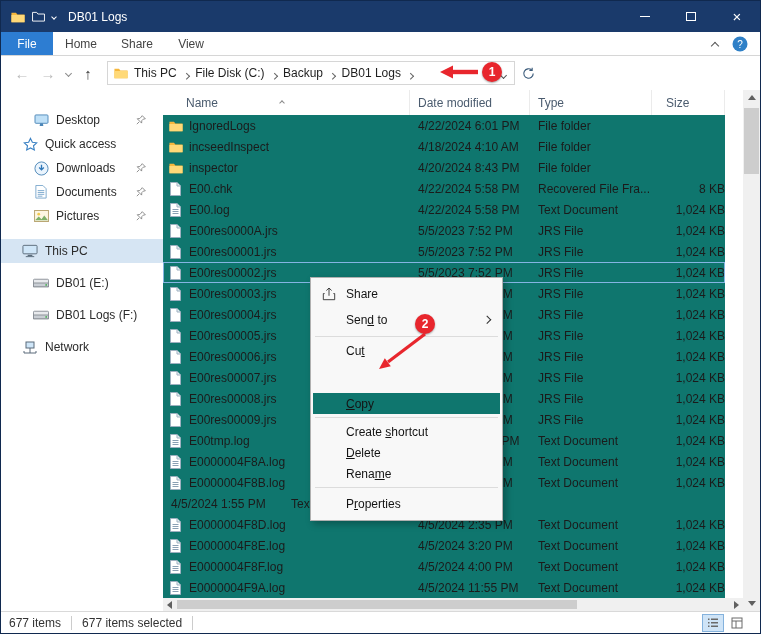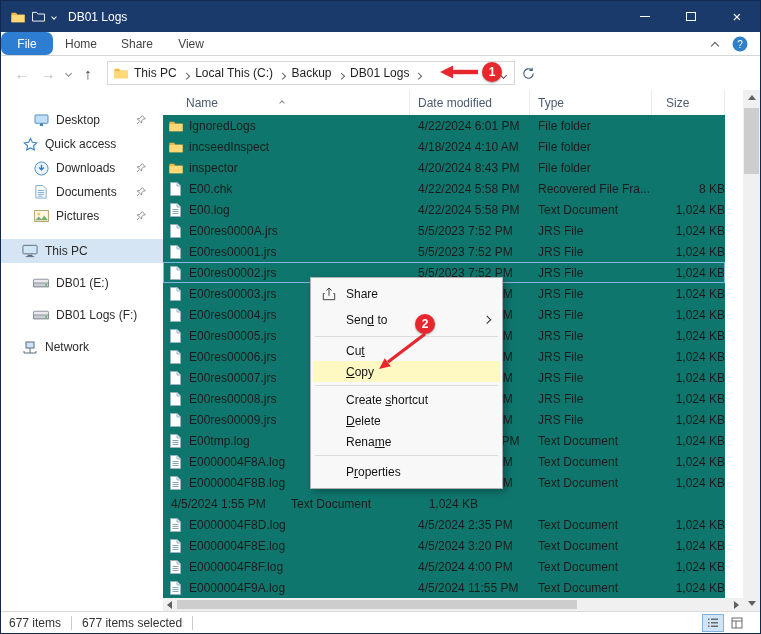--- a/index.html
+++ b/index.html
@@ -16,21 +16,21 @@
   .titlebar .qat{display:flex;align-items:center;gap:7px;}
   .titlebar .chev{border-color:#fff;width:4px;height:4px;}
   .wtitle{font-size:12px;margin-left:12px;}
   .caption{margin-left:auto;display:flex;height:31px;}
   .capbtn{width:46px;height:31px;display:flex;align-items:center;justify-content:center;color:#fff;font-size:15px;}
   .glyph-min{width:10px;border-top:1px solid #fff;display:inline-block;}
   .glyph-max{width:10px;height:9px;border:1px solid #fff;display:inline-block;}
 
   
   .ribbon{height:24px;display:flex;align-items:stretch;border-bottom:1px solid #d6d6d6;flex:none;background:#fff;position:relative;}
-  .rtab{min-width:52px;padding:0 12px;display:flex;align-items:center;justify-content:center;font-size:12px;color:#444;border-radius:7px;}
+  .rtab{min-width:52px;padding:0 12px;display:flex;align-items:center;justify-content:center;font-size:12px;color:#444;}
   .rtab.active{background:#2d7dd2;color:#fff;}
   .rright{margin-left:auto;display:flex;align-items:center;gap:14px;padding-right:12px;}
   .rcollapse .chev{width:6px;height:6px;border-color:#555;}
 
   
   .toolbar{height:34px;display:flex;align-items:center;padding:0 8px;flex:none;background:#fff;}
   .navbtn{width:26px;display:flex;align-items:center;justify-content:center;font-size:15px;color:#3b3b3b;}
   .navbtn.disabled{color:#b9b9b9;}
   .navbtn.small{width:14px;}
   .navbtn.small .chev{border-color:#8a8a8a;}
@@ -90,21 +90,21 @@
   .statusbar{height:22px;border-top:1px solid #d9d9d9;display:flex;align-items:center;font-size:12px;color:#333;padding:0 8px;flex:none;background:#fff;}
   .sdiv{width:1px;height:14px;background:#ccc;margin:0 10px;}
   .viewbtns{margin-left:auto;display:flex;gap:2px;padding-right:4px;}
   .viewbtn{width:22px;height:18px;display:flex;align-items:center;justify-content:center;border:1px solid transparent;}
   .viewbtn.active{background:#cfe4f7;border-color:#84b2dd;}
 
   
   .cmenu{position:absolute;left:309px;top:276px;width:193px;background:#f8f8f8;border:1px solid #b0b0b0;box-shadow:3px 3px 7px rgba(0,0,0,.28);z-index:20;padding:3px 2px;}
   .cm-item{position:relative;height:21px;display:flex;align-items:center;padding-left:33px;padding-right:10px;font-size:12px;color:#141414;}
   .cm-item.tall{height:26px;}
-  .cm-item.hl{background:#fef9c3;}
+  .cm-item.hl{background:#0f766e;margin-top:32px;}
   .cm-icon{position:absolute;left:9px;top:50%;transform:translateY(-50%);}
   .cm-sub{position:absolute;right:11px;width:5.5px;height:5.5px;border-color:#333;}
   .cm-sep{height:1px;background:#dcdcdc;margin:3px 2px;}
 
   
   .badge{width:20px;height:20px;border-radius:50%;background:#e8262d;color:#fff;font-size:12px;font-weight:700;display:flex;align-items:center;justify-content:center;box-shadow:0 1px 2px rgba(0,0,0,.35);z-index:40;}
   .ann1{position:absolute;left:438px;top:61px;display:flex;align-items:center;z-index:40;}
   .ann1 .badge{margin-left:3px;}
   .b2{position:absolute;left:414px;top:313px;}
   .arrow2{position:absolute;left:368px;top:331px;z-index:40;}
@@ -169,21 +169,21 @@
     <div class="addressbox">
       <span class="icon">
           <svg width="14" height="12" viewBox="0 0 16 13">
             <path d="M.5 1.5h5.2l1.6 2h8.2v9H.5z" fill="#f6b73c"></path>
             <path d="M.5 4.2h15v8.3H.5z" fill="#ffd978"></path>
           </svg>
         </span>
       <div class="crumbs">
           <span class="crumb">This PC</span>
           <span class="crumb-sep"><i class="chev r"></i></span>
-          <span class="crumb">Local This (C:)</span>
+          <span class="crumb">File Disk (C:)</span>
           <span class="crumb-sep"><i class="chev r"></i></span>
           <span class="crumb">Backup</span>
           <span class="crumb-sep"><i class="chev r"></i></span>
           <span class="crumb">DB01 Logs</span>
           <span class="crumb-sep"><i class="chev r"></i></span>
         </div>
       <span class="addr-chev"><i class="chev d"></i></span>
     </div>
     <span class="navbtn">
         <span class="icon">

